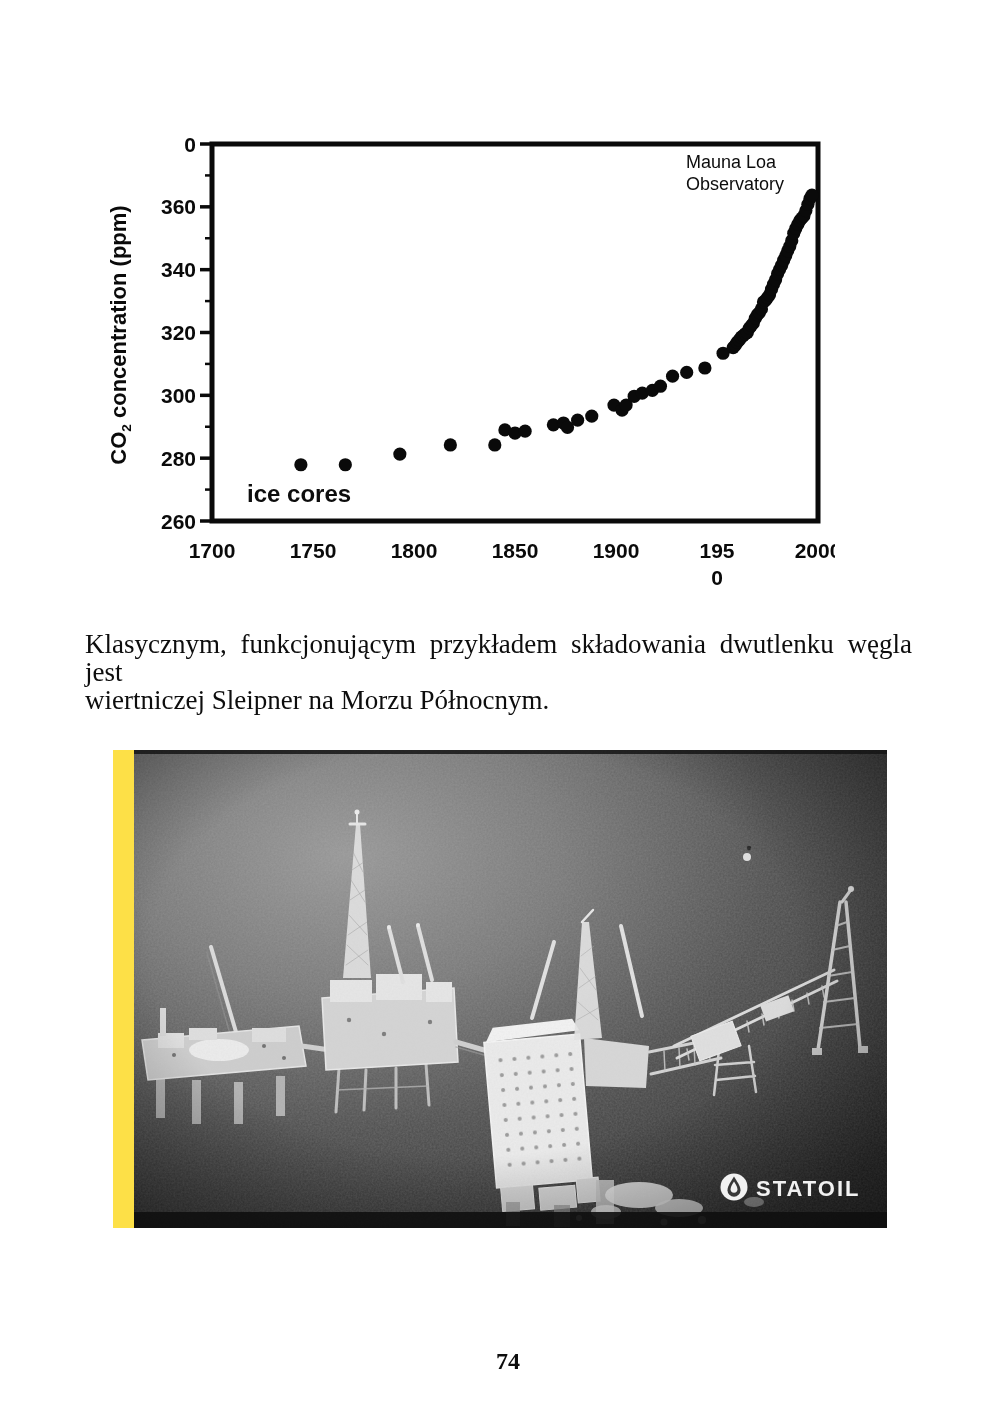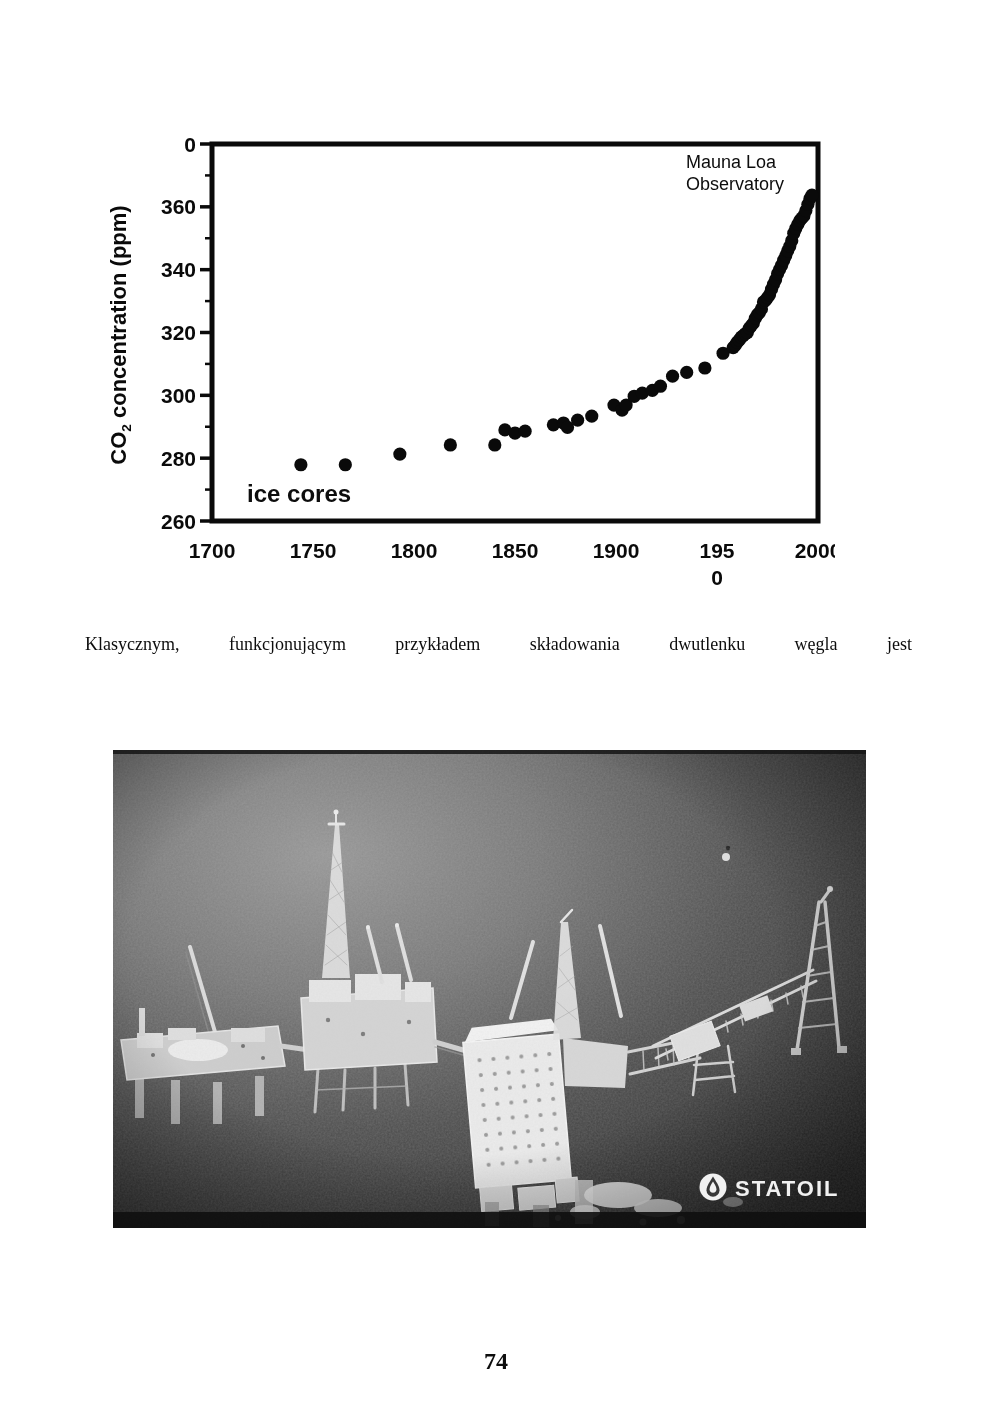--- a/index.html
+++ b/index.html
@@ -12,34 +12,34 @@
   .y-axis-title{
     position:absolute;left:-37px;top:318px;width:320px;height:34px;
     transform:rotate(-90deg);transform-origin:center;
     text-align:center;font-family:"Liberation Sans",sans-serif;
     font-size:22px;font-weight:700;color:#0a0a0a;white-space:nowrap;}
   .y-axis-title sub{font-size:0.62em;font-weight:700;}
 
   
   .body-paragraph{
     position:absolute;left:85px;top:630px;width:827px;
-    font-size:18px;line-height:28px;color:#0d0d0d;}
+    font-size:27px;line-height:28px;color:#0d0d0d;}
   .para-line{text-align:justify;text-align-last:justify;}
   .para-line.last{text-align:left;text-align-last:left;}
 
   
   .photo-frame{position:absolute;left:113px;top:750px;width:753px;height:478px;
-               background:#fde047;}
+               background:#fde047;padding-left:21px;}
   .photo-frame svg{display:block;width:753px;height:478px;}
   .logo-text{font-family:"Liberation Sans",sans-serif;font-weight:700;
              font-size:22px;letter-spacing:2px;}
 
   
   .page-number{
-    position:absolute;left:4px;top:1348px;width:984px;text-align:center;
+    position:absolute;left:16px;top:1348px;width:984px;text-align:center;
     font-size:24px;font-weight:700;color:#0d0d0d;}
 </style>
 </head>
 <body>
 
 <div class="page">
 
   <svg id="chart-svg" viewBox="0 0 745 480">
       <rect x="122" y="16" width="606" height="377" fill="none" stroke="#0a0a0a" stroke-width="5"></rect>
       <line x1="110" y1="393" x2="122" y2="393" stroke="#0a0a0a" stroke-width="3.5"></line>
@@ -136,20 +136,21 @@
       <circle cx="721.94" cy="67.2091666666667" r="6.6" fill="#0a0a0a"></circle>
       <text x="596" y="40" font-size="18" font-weight="400" fill="#0d0d0d">Mauna Loa</text>
       <text x="596" y="62" font-size="18" font-weight="400" fill="#0d0d0d">Observatory</text>
       <text x="157" y="374" font-size="24" font-weight="700" fill="#0d0d0d">ice cores</text>
     </svg>
 
   <div class="y-axis-title"><span>CO</span><sub>2</sub><span> concentration (ppm)</span></div>
 
   <div class="body-paragraph">
     <div class="para-line">Klasycznym, funkcjonującym przykładem składowania dwutlenku węgla jest</div>
+    <div class="para-line last">wiertniczej Sleipner na Morzu Północnym.</div>
   </div>
 
   <div class="photo-frame">
     <svg viewBox="0 0 753 478">
       <defs>
         <radialGradient id="sea" cx="28%" cy="22%" r="95%">
           <stop offset="0" stop-color="#969696"></stop>
           <stop offset="0.3" stop-color="#787878"></stop>
           <stop offset="0.6" stop-color="#4e4e4e"></stop>
           <stop offset="1" stop-color="#262626"></stop>

